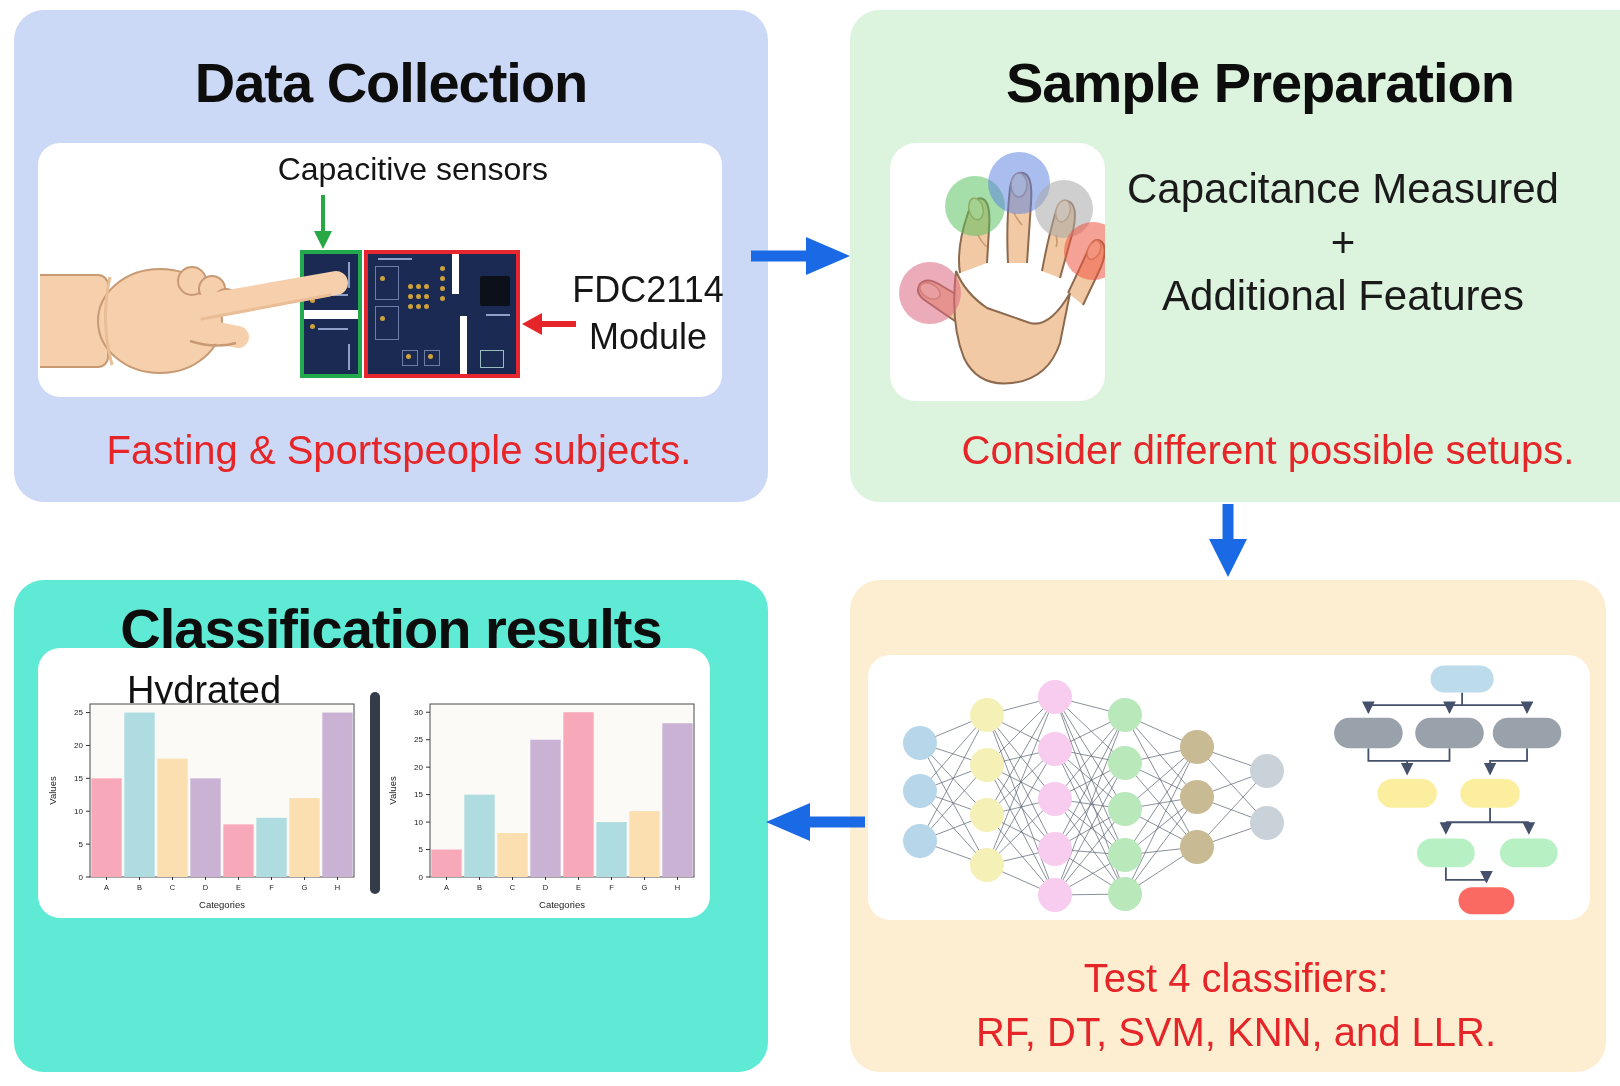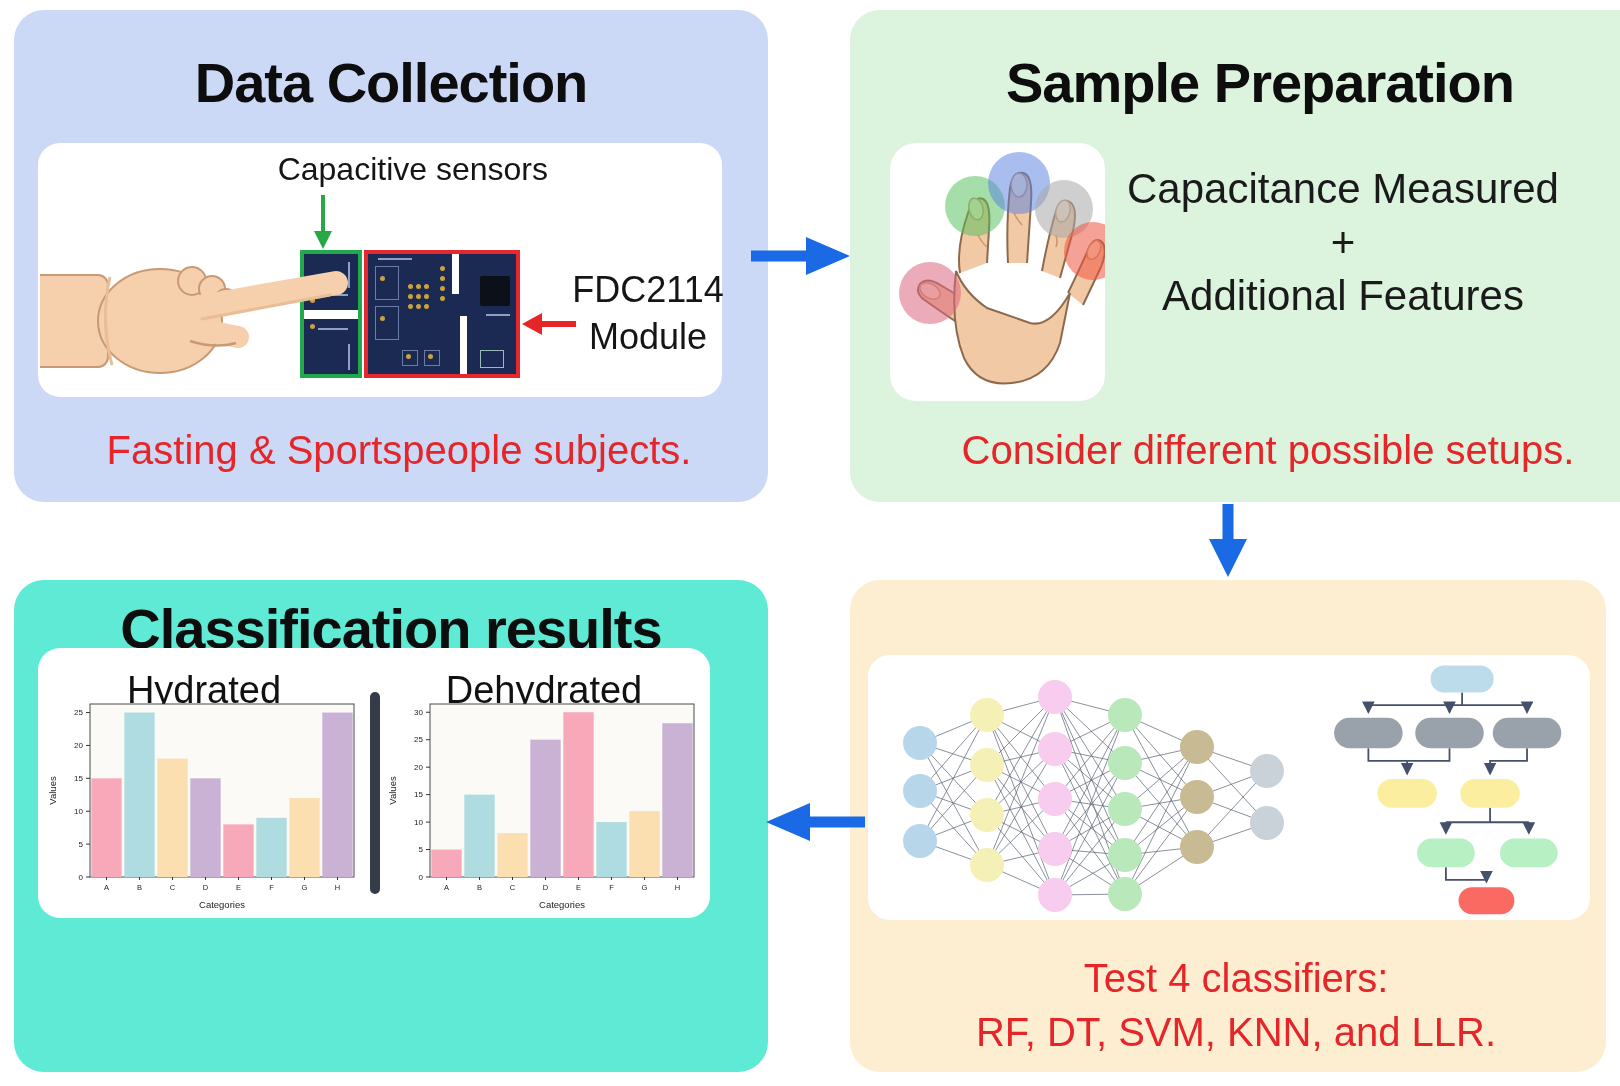--- a/index.html
+++ b/index.html
@@ -185,21 +185,20 @@
     </div>
 
     <div class="caption">Consider different possible setups.</div>
   </section>
 
   <section class="panel" id="p3">
     <div class="panel-title">Classification results</div>
 
     <div class="card" id="p3card">
       <div class="chart-title" id="ct-left">Hydrated</div>
-      <div class="chart-title" id="ct-right">Dehydrated</div>
       <svg class="chart" id="chart0" viewBox="0 0 320 215">
           <rect x="46" y="8" width="264" height="173" fill="#fbfaf7" stroke="#4a4a4a" stroke-width="1"></rect>
           <line x1="42" y1="181" x2="46" y2="181" stroke="#333" stroke-width="1"></line>
           <text x="39" y="183.8" text-anchor="end" font-size="8" fill="#222">0</text>
           <line x1="42" y1="148.1102661596958" x2="46" y2="148.1102661596958" stroke="#333" stroke-width="1"></line>
           <text x="39" y="150.91026615969582" text-anchor="end" font-size="8" fill="#222">5</text>
           <line x1="42" y1="115.22053231939164" x2="46" y2="115.22053231939164" stroke="#333" stroke-width="1"></line>
           <text x="39" y="118.02053231939163" text-anchor="end" font-size="8" fill="#222">10</text>
           <line x1="42" y1="82.33079847908745" x2="46" y2="82.33079847908745" stroke="#333" stroke-width="1"></line>
           <text x="39" y="85.13079847908745" text-anchor="end" font-size="8" fill="#222">15</text>

